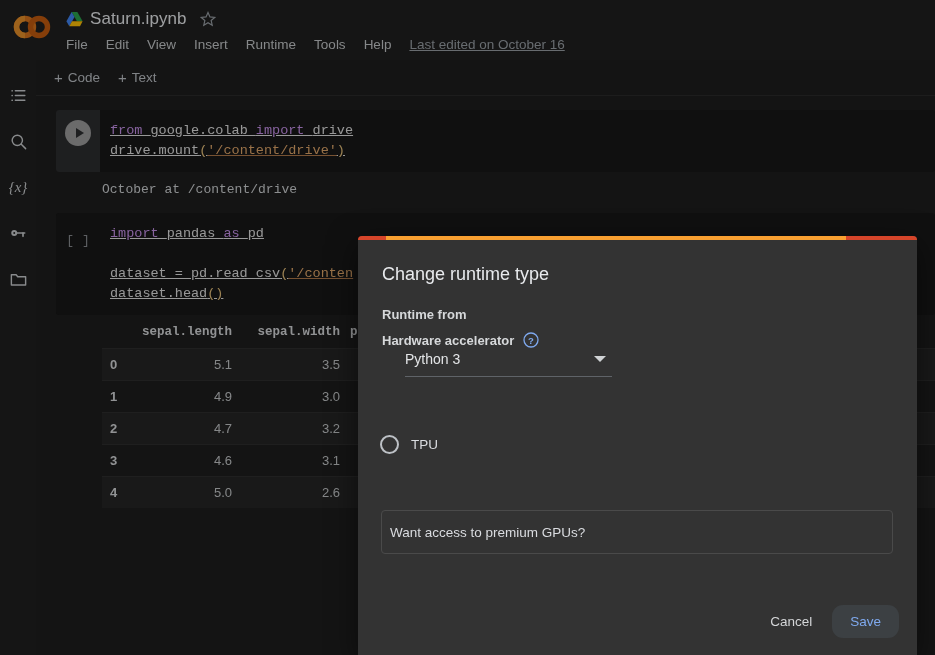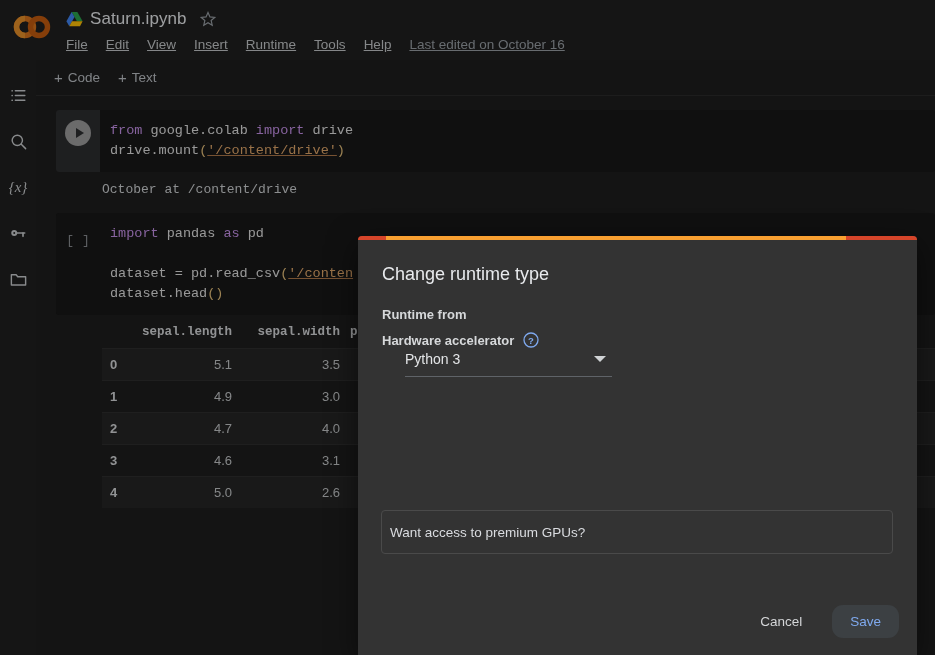--- a/index.html
+++ b/index.html
@@ -12,21 +12,21 @@
   #app { position: relative; width: 935px; height: 655px; background: #f9a8d4; }
 
   
   .topbar { position: absolute; left: 0; top: 0; width: 935px; height: 60px; background: #1f1f1f; }
   .colab-logo { position: absolute; left: 12px; top: 12px; width: 42px; height: 30px; }
   .doc-title-row { position: absolute; left: 66px; top: 5px; display: flex; align-items: center; height: 28px; }
   .drive-icon { width: 17px; height: 16px; margin-right: 7px; }
   .doc-title { font-size: 17px; color: #e8eaed; letter-spacing: .1px; }
   .star-icon { margin-left: 12px; width: 18px; height: 18px; color: #9aa0a6; cursor: pointer; }
   .menubar { position: absolute; left: 66px; top: 33px; display: flex; align-items: center; height: 22px; }
-  .menu-item { font-size: 13.5px; color: #c5c8ca; margin-right: 18px; cursor: pointer; text-decoration: underline; }
+  .menu-item { font-size: 13.5px; color: #c5c8ca; margin-right: 18px; cursor: pointer; }
   .last-edited { font-size: 13.5px; color: #9aa0a6; text-decoration: underline; cursor: pointer; }
 
   
   .rail { position: absolute; left: 0; top: 60px; width: 36px; height: 595px; background: #1f1f1f; }
   .rail-btn { width: 36px; height: 46px; display: flex; align-items: center; justify-content: center; cursor: pointer; color: #c9ccce; }
   .rail-btn:first-child { margin-top: 12px; }
   .rail-btn svg { display: block; }
   .vx { font-family: "Liberation Serif", serif; font-style: italic; font-size: 15px; color: #c9ccce; }
 
   
@@ -36,21 +36,21 @@
   .add-btn .plus { font-size: 15px; margin-right: 5px; color: #bdc1c6; }
 
   .cells { position: absolute; left: 0; top: 36px; width: 899px; height: 559px; padding: 14px 0 0 20px; }
 
   .cell { position: relative; margin-bottom: 6px; }
   .code-cell { background: #181818; border-radius: 3px; display: flex; min-height: 48px; width: 879px; }
   .gutter { width: 44px; flex: 0 0 44px; background: #2d2e30; border-radius: 3px 0 0 3px; display: flex; align-items: flex-start; justify-content: center; padding-top: 10px; }
   .run-circle { width: 26px; height: 26px; border-radius: 50%; background: #9e9e9e; display: flex; align-items: center; justify-content: center; cursor: pointer; }
   .run-tri { width: 0; height: 0; border-left: 8px solid #2d2e30; border-top: 5px solid transparent; border-bottom: 5px solid transparent; margin-left: 3px; }
   .gutter-brackets { font-family: "Liberation Mono", monospace; font-size: 13px; color: #8a8d91; padding-top: 10px; }
-  .code-body { padding: 11px 0 11px 10px; font-family: "Liberation Mono", monospace; font-size: 13.5px; line-height: 20px; color: #e0e0e0; white-space: pre; }
+  .code-body { padding: 11px 0 11px 10px; font-family: "Liberation Mono", monospace; font-size: 13.5px; line-height: 20px; color: #e0e0e0; white-space: pre; text-decoration: underline; }
   .tok-kw { color: #c792ea; }
   .tok-str { color: #e2a86b; text-decoration: underline; text-decoration-color: #b07a4a; }
   .tok-paren { color: #e6c07b; }
   .tok-plain { color: #e0e0e0; }
 
   .cell-output { font-family: "Liberation Mono", monospace; font-size: 13px; color: #cfd2d4; padding: 10px 0 10px 46px; }
 
   
   .df { margin: 10px 0 0 46px; width: 833px; }
   .df-head { display: flex; font-family: "Liberation Mono", monospace; font-size: 12.5px; font-weight: bold; color: #d6d8da; padding-bottom: 9px; }
@@ -86,21 +86,21 @@
   .radio.disabled { border-color: #6b6f73; }
   .radio-label { font-size: 13.5px; color: #dadce0; margin-left: 12px; white-space: nowrap; }
   .radio-label.disabled { color: #8a8d91; }
 
   .premium { position: absolute; left: 23px; top: 274px; width: 512px; height: 44px; border: 1px solid #4a4a4a; border-radius: 4px; display: flex; align-items: center; padding-left: 8px; gap: 22px; }
   .premium-text { font-size: 13.5px; color: #dadce0; }
   .premium-link { font-size: 13.5px; color: #7fa9ee; font-weight: bold; margin-left: 11px; text-decoration: none; cursor: pointer; }
 
   .dlg-actions { position: absolute; right: 18px; bottom: 17px; display: flex; align-items: flex-end; }
   .btn-cancel { font-size: 13.5px; color: #d4d6d8; background: transparent; border: none; padding: 9px 14px; border-radius: 4px; cursor: pointer; font-family: inherit; }
-  .btn-save { font-size: 13.5px; color: #7fa9ee; background: #3c4043; border: none; padding: 9px 18px; border-radius: 11px; margin-left: 16px; cursor: pointer; font-family: inherit; }
+  .btn-save { font-size: 13.5px; color: #7fa9ee; background: #3c4043; border: none; padding: 9px 18px; border-radius: 11px; margin-left: 6px; cursor: pointer; font-family: inherit; }
 </style>
 </head>
 <body>
 
 <div id="app">
 
   <div class="topbar">
     <div class="colab-logo">
       <svg width="42" height="30" viewBox="0 0 42 30">
         <g fill="none" stroke="#d8741c" stroke-width="5.4">
@@ -226,21 +226,21 @@
             <span class="c-val">3.5</span>
           </div>
           <div class="df-row">
             <span class="c-idx">1</span>
             <span class="c-val">4.9</span>
             <span class="c-val">3.0</span>
           </div>
           <div class="df-row alt">
             <span class="c-idx">2</span>
             <span class="c-val">4.7</span>
-            <span class="c-val">4.0</span>
+            <span class="c-val">3.2</span>
           </div>
           <div class="df-row">
             <span class="c-idx">3</span>
             <span class="c-val">4.6</span>
             <span class="c-val">3.1</span>
           </div>
           <div class="df-row alt">
             <span class="c-idx">4</span>
             <span class="c-val">5.0</span>
             <span class="c-val">2.6</span>
@@ -272,20 +272,26 @@
       <span>Hardware accelerator</span>
       <span class="help-icon">
         <svg width="16" height="16" viewBox="0 0 16 16">
           <circle cx="8" cy="8" r="7" fill="none" stroke="#7fa9ee" stroke-width="1.3"></circle>
           <text x="8" y="11.6" text-anchor="middle" font-family="Liberation Sans, sans-serif" font-size="9.5" font-weight="bold" fill="#7fa9ee">?</text>
         </svg>
       </span>
     </div>
 
     <div class="radios">
+      <div class="radio-row" style="margin-top:10px;">
+        <span class="radio-opt">
+          <span class="radio"></span>
+          <span class="radio-label">TPU</span>
+        </span>
+      </div>
     </div>
 
     <div class="premium">
       <span class="premium-text">Want access to premium GPUs?</span>
     </div>
 
     <div class="dlg-actions">
       <button class="btn-cancel">Cancel</button>
       <button class="btn-save">Save</button>
     </div>

